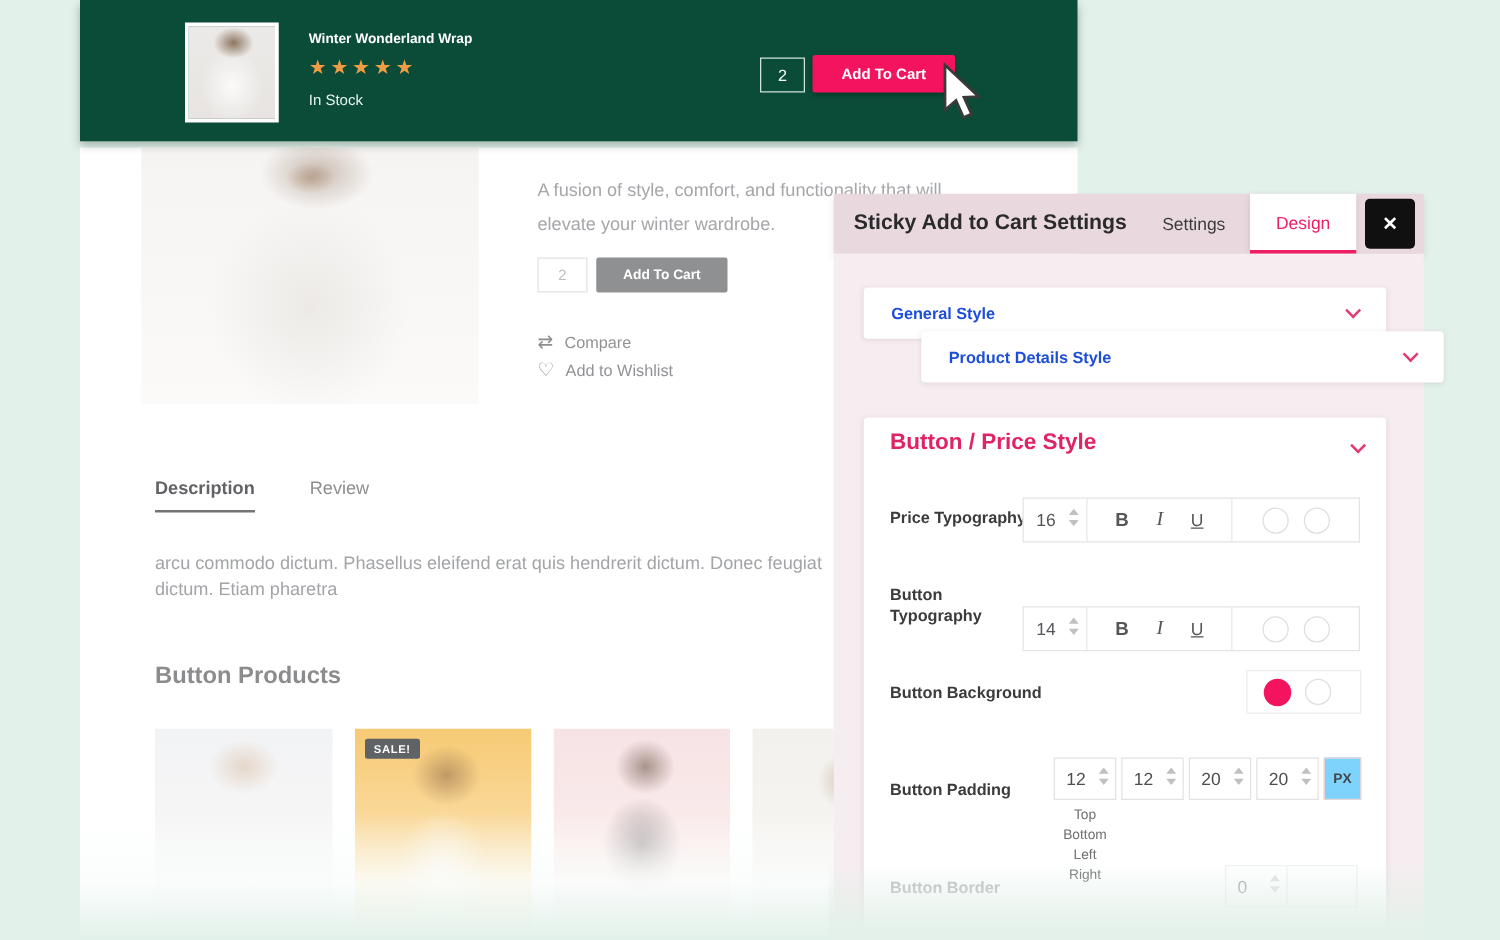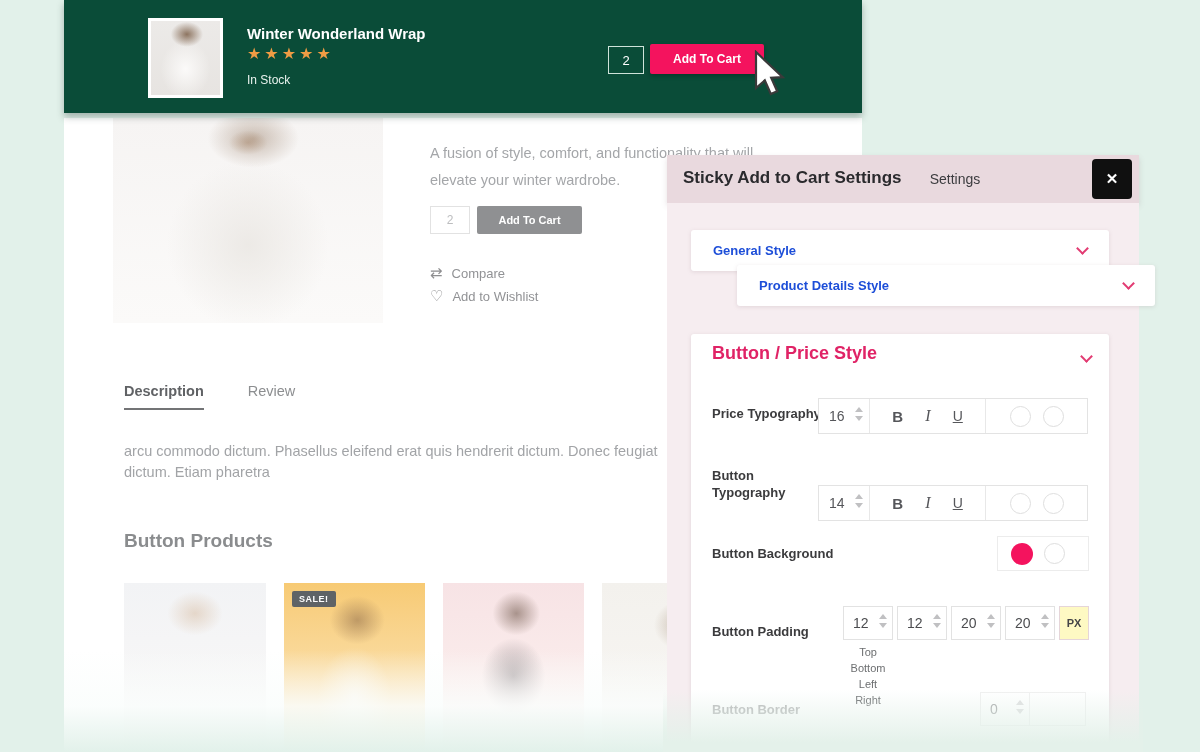--- a/index.html
+++ b/index.html
@@ -73,21 +73,21 @@
   
   #sticky-bar {
     position:absolute; left:64px; top:0; width:798px; height:113px;
     background:#0a4c38; z-index:4; box-shadow:0 4px 7px rgba(40,60,55,.35);
   }
   .thumb { position:absolute; left:84px; top:18px; width:75px; height:80px;
     border:3px solid #fff; background:
       radial-gradient(ellipse 36% 26% at 52% 18%, rgba(110,78,52,.75), transparent 65%),
       radial-gradient(ellipse 45% 50% at 50% 65%, rgba(252,251,250,.95), transparent 80%),
       linear-gradient(180deg,#eceae8,#e7e4e1); }
-  .bar-title { position:absolute; left:183px; top:25px; color:#fff; font-size:15px; font-weight:600; }
+  .bar-title { position:absolute; left:183px; top:25px; color:#fff; font-size:11px; font-weight:600; }
   .bar-stars { position:absolute; left:183px; top:44px; color:#f09c44; font-size:16px; letter-spacing:3px; }
   .bar-stock { position:absolute; left:183px; top:73px; color:#e9f2ee; font-size:12px; }
   .bar-qty { position:absolute; left:544px; top:46px; width:36px; height:28px;
     border:1px solid #cfe3da; color:#fff; font-size:13px;
     display:flex; align-items:center; justify-content:center; background:transparent; }
   .bar-atc { position:absolute; left:586px; top:44px; width:114px; height:30px;
     background:#f4135e; color:#fff; font-size:12px; font-weight:bold;
     display:flex; align-items:center; justify-content:center; border:none; border-radius:2px;
     box-shadow:0 2px 4px rgba(0,0,0,.25); }
 
@@ -134,21 +134,21 @@
   .fmt-u { text-decoration:underline; font-size:14px; color:#55565a; background:none; border:none; }
   .tg-colors { flex:1; display:flex; align-items:center; justify-content:center; gap:12px; }
   .swatch { width:21px; height:21px; border-radius:50%; border:1px solid #dedede; background:#fff; }
   .bg-box { position:absolute; left:306px; width:92px; height:35px; border:1px solid #ececec;
     background:#fff; display:flex; align-items:center; padding-left:13px; gap:11px; }
   .swatch-filled { width:22px; height:22px; border-radius:50%; background:#f4135e; border:none; }
   .pad-group { position:absolute; left:152px; display:flex; gap:4px; }
   .pad-input { width:50px; height:34px; border:1px solid #e2e2e2; background:#fff; position:relative; }
   .pad-input .val { position:absolute; left:9px; top:8px; font-size:14px; color:#4c4d50; }
   .pad-input .stepper { right:5px; top:7px; }
-  .pad-unit { width:30px; height:34px; background:#fef9c3; border:1px solid #e5d5d9;
+  .pad-unit { width:30px; height:34px; background:#7dd3fc; border:1px solid #e5d5d9;
     font-size:11px; font-weight:bold; color:#454547; display:flex; align-items:center; justify-content:center; }
   .pad-labels { position:absolute; left:152px; display:flex; gap:4px; }
   .pad-labels span { width:50px; text-align:center; font-size:11px; color:#6d6f71; }
   .border-row { opacity:.5; }
   .border-inputs { position:absolute; left:289px; display:flex; }
   .border-empty { width:56px; height:34px; border:1px solid #e2e2e2; border-left:none; background:#fff; }
   .panel-fade { position:absolute; left:-4px; bottom:0; width:480px; height:62px;
     background:linear-gradient(180deg, rgba(230,241,236,0), #e4f1ea 85%); pointer-events:none; }
 
   
@@ -204,20 +204,21 @@
   <div class="bar-stars">★★★★★</div>
   <div class="bar-stock">In Stock</div>
   <div class="bar-qty">2</div>
   <button class="bar-atc">Add To Cart</button>
 </div>
 
 <div id="settings-panel">
   <div class="panel-header">
     <div class="panel-title">Sticky Add to Cart Settings</div>
     <button class="ptab-settings">Settings</button>
+    <button class="ptab-design">Design</button>
     <button class="panel-close">✕</button>
   </div>
 
   <div class="panel-body">
 
     <div class="acc acc-small" style="top:27px;">
       <span class="acc-label">General Style</span>
       <span class="chev"></span>
     </div>
 

